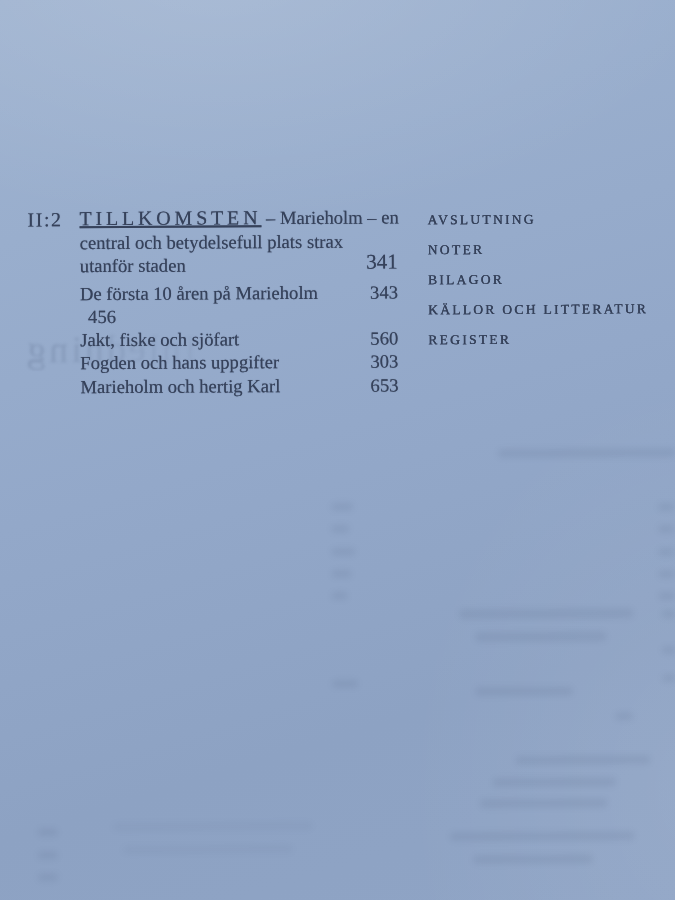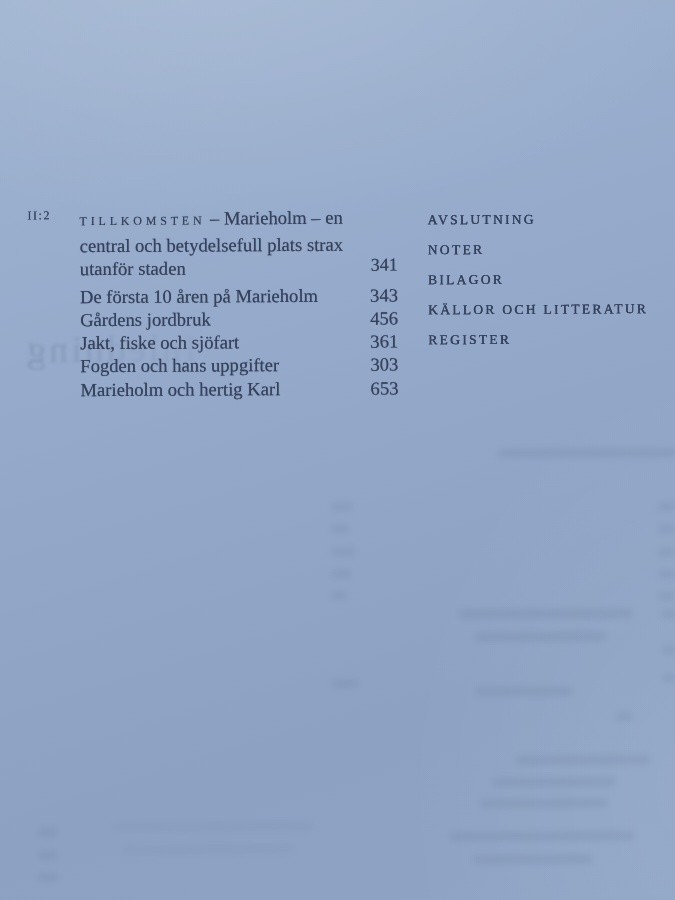--- a/index.html
+++ b/index.html
@@ -37,30 +37,30 @@
   }
   .smudge{
     position:absolute;border-radius:5px;background:#3e4e6e;
     opacity:0.10;filter:blur(3px);
   }
   .smudge.faint{opacity:0.05;}
 
   
   .section-label{
     position:absolute;left:28px;top:207px;
-    font-size:12px;letter-spacing:1.5px;
+    font-size:20px;letter-spacing:1.5px;
   }
   .toc-left{
     position:absolute;left:80px;top:206px;width:318px;
     font-size:18.6px;line-height:23.6px;
   }
   .entry-main{position:relative;}
   .entry-main .l{white-space:nowrap;}
-  .kw{font-size:12px;letter-spacing:3.8px;}
-  .pagenum-abs{position:absolute;right:0;bottom:2px;font-size:18px;}
+  .kw{font-size:20px;letter-spacing:3.8px;text-decoration:underline;}
+  .pagenum-abs{position:absolute;right:0;bottom:2px;font-size:21px;}
   .rows{margin-top:4px;}
   .row{display:flex;justify-content:space-between;line-height:23.2px;}
   .row .t{white-space:nowrap;}
   .row .p{margin-left:8px;}
 
   
   .toc-right{position:absolute;left:428px;top:214px;}
   .heading{
     font-size:13.5px;letter-spacing:2.3px;line-height:13px;
     margin-bottom:17px;white-space:nowrap;
@@ -116,26 +116,25 @@
       <div class="l">utanför staden</div>
       <div class="pagenum-abs">341</div>
     </div>
 
     <div class="rows">
       <div class="row">
         <span class="t">De första 10 åren på Marieholm</span>
         <span class="p">343</span>
       </div>
       <div class="row">
-        <span class="t">Gårdens jordbruk</span>
         <span class="p">456</span>
       </div>
       <div class="row">
         <span class="t">Jakt, fiske och sjöfart</span>
-        <span class="p">361</span>
+        <span class="p">560</span>
       </div>
       <div class="row">
         <span class="t">Fogden och hans uppgifter</span>
         <span class="p">303</span>
       </div>
       <div class="row">
         <span class="t">Marieholm och hertig Karl</span>
         <span class="p">653</span>
       </div>
     </div>

